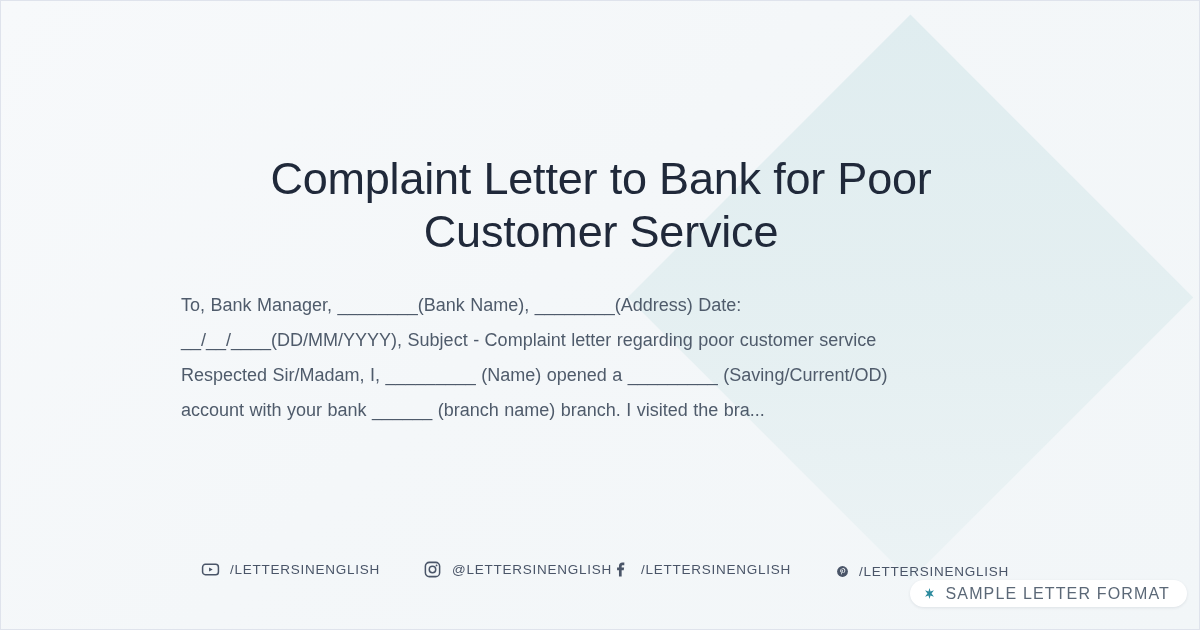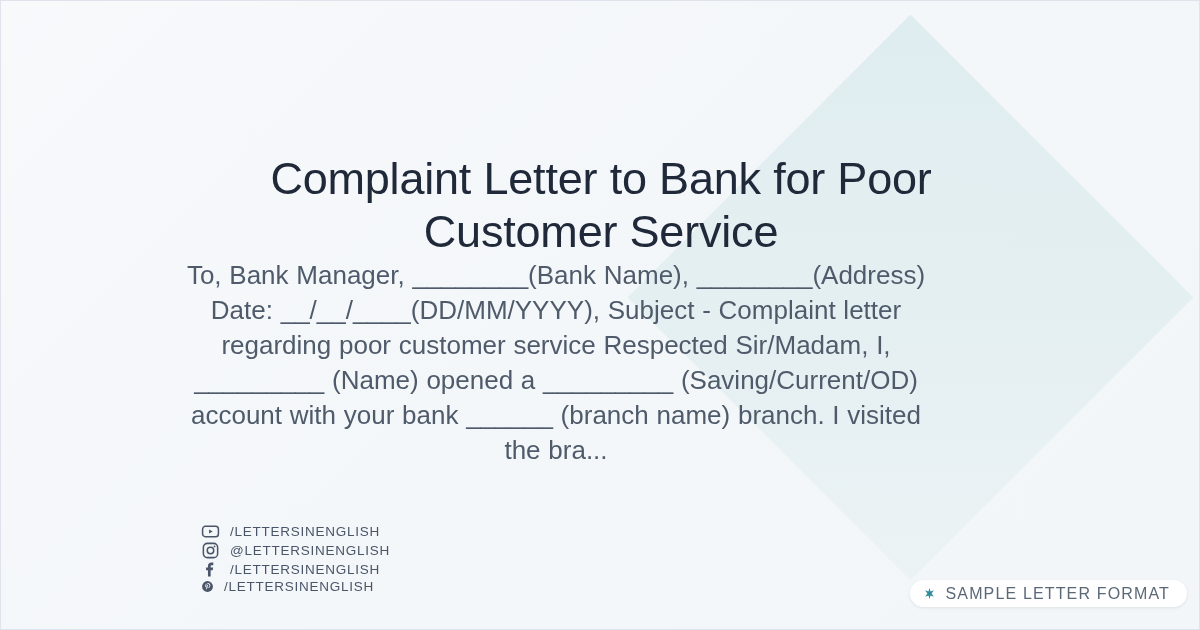--- a/index.html
+++ b/index.html
@@ -79,36 +79,36 @@
   .page-title {
     font-size: 45px;
     line-height: 1.17;
     font-weight: 400;
     text-align: center;
     color: #20293a;
     letter-spacing: -0.2px;
   }
 
   .excerpt {
+    margin-top: 30px;
     width: 750px;
-    font-size: 26px;
+    font-size: 18px;
     line-height: 35px;
     color: #4f5b6b;
-    text-align: center;
+    text-align: left;
     word-spacing: .5px;
   }
 
   
   .social-row {
     position: absolute;
     left: 200px;
-    bottom: 35px;
-    display: flex;
-    align-items: flex-start;
-    flex-direction: column;
+    bottom: 50px;
+    display: flex;
+    align-items: flex-end;
   }
   .social {
     display: flex;
     align-items: center;
     gap: 10px;
   }
   .social-icon {
     display: flex;
     align-items: center;
     justify-content: center;

